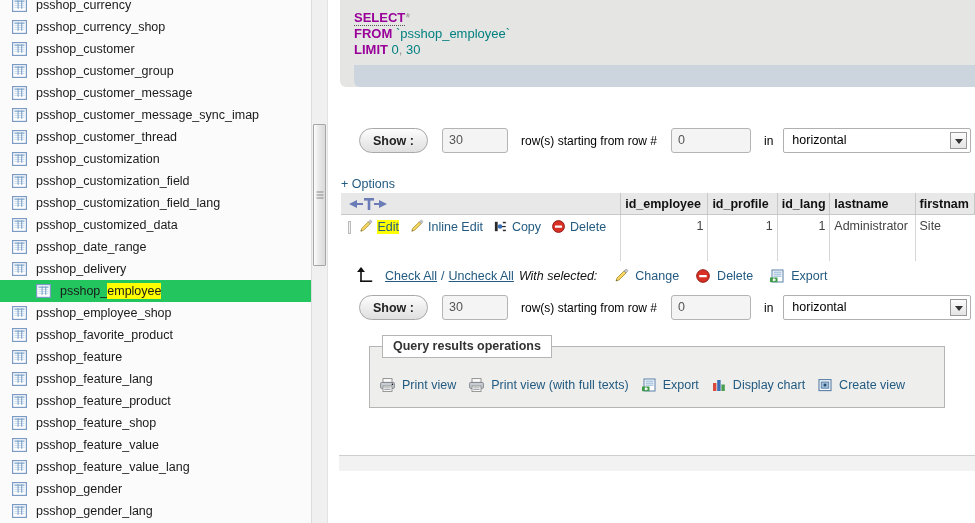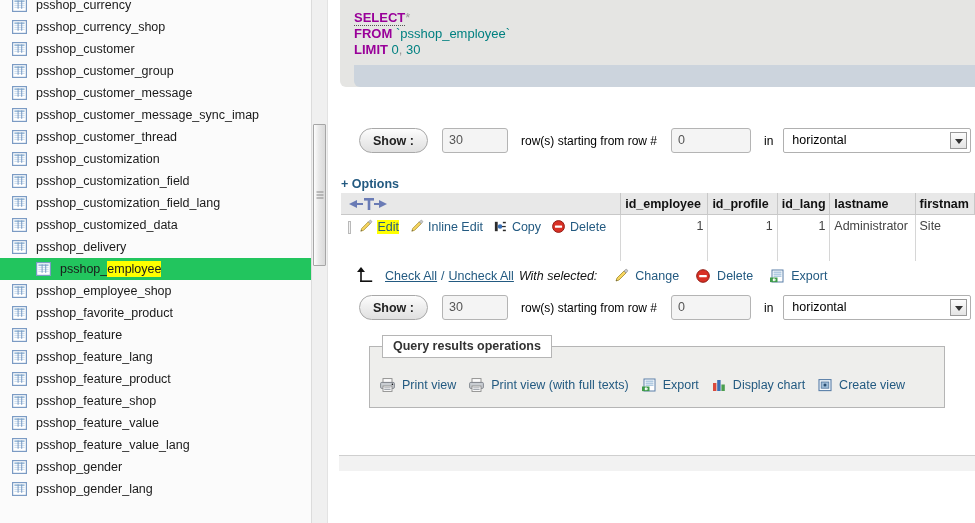--- a/index.html
+++ b/index.html
@@ -160,21 +160,21 @@
     content: ""; position: absolute;
     left: 4px; top: 6px;
     border-left: 4px solid transparent;
     border-right: 4px solid transparent;
     border-top: 5px solid #333;
   }
 
   
   #options {
     position: absolute; left: 2px; top: 177px;
-    font-size: 12.5px; color: #235a81; font-weight: bold;
+    font-size: 12.5px; color: #235a81;
   }
   #options .plus { color: #235a81; }
 
   
   #rtable {
     position: absolute; left: 2px; top: 193px;
     width: 634px;
   }
   #rhead { display: flex; height: 22px; background: #e8e8e8; justify-content: space-between; }
   .rh {
@@ -403,20 +403,34 @@
               <rect x="0.6" y="0.6" width="13.8" height="12.8" fill="#ffffff" stroke="#7b9bc4" stroke-width="1.2"></rect>
               <rect x="2.4" y="2.4" width="10.2" height="1.5" fill="#8fb4d4"></rect>
               <rect x="2.4" y="4.8" width="10.2" height="1.2" fill="#cfe0ef"></rect>
               <rect x="2.4" y="6.8" width="10.2" height="1.2" fill="#cfe0ef"></rect>
               <rect x="2.4" y="8.8" width="10.2" height="1.2" fill="#cfe0ef"></rect>
               <rect x="5.6" y="2.4" width="1" height="8.4" fill="#7b9bc4"></rect>
               <rect x="9.2" y="2.4" width="1" height="8.4" fill="#7b9bc4"></rect>
             </svg>
           </span>
           <span class="tbl-name">psshop_customized_data</span>
+        </div>
+        <div class="tbl-row">
+          <span class="tbl-ico">
+            <svg width="15" height="14" viewBox="0 0 15 14">
+              <rect x="0.6" y="0.6" width="13.8" height="12.8" fill="#ffffff" stroke="#7b9bc4" stroke-width="1.2"></rect>
+              <rect x="2.4" y="2.4" width="10.2" height="1.5" fill="#8fb4d4"></rect>
+              <rect x="2.4" y="4.8" width="10.2" height="1.2" fill="#cfe0ef"></rect>
+              <rect x="2.4" y="6.8" width="10.2" height="1.2" fill="#cfe0ef"></rect>
+              <rect x="2.4" y="8.8" width="10.2" height="1.2" fill="#cfe0ef"></rect>
+              <rect x="5.6" y="2.4" width="1" height="8.4" fill="#7b9bc4"></rect>
+              <rect x="9.2" y="2.4" width="1" height="8.4" fill="#7b9bc4"></rect>
+            </svg>
+          </span>
+          <span class="tbl-name">psshop_date_range</span>
         </div>
         <div class="tbl-row">
           <span class="tbl-ico">
             <svg width="15" height="14" viewBox="0 0 15 14">
               <rect x="0.6" y="0.6" width="13.8" height="12.8" fill="#ffffff" stroke="#7b9bc4" stroke-width="1.2"></rect>
               <rect x="2.4" y="2.4" width="10.2" height="1.5" fill="#8fb4d4"></rect>
               <rect x="2.4" y="4.8" width="10.2" height="1.2" fill="#cfe0ef"></rect>
               <rect x="2.4" y="6.8" width="10.2" height="1.2" fill="#cfe0ef"></rect>
               <rect x="2.4" y="8.8" width="10.2" height="1.2" fill="#cfe0ef"></rect>
               <rect x="5.6" y="2.4" width="1" height="8.4" fill="#7b9bc4"></rect>

